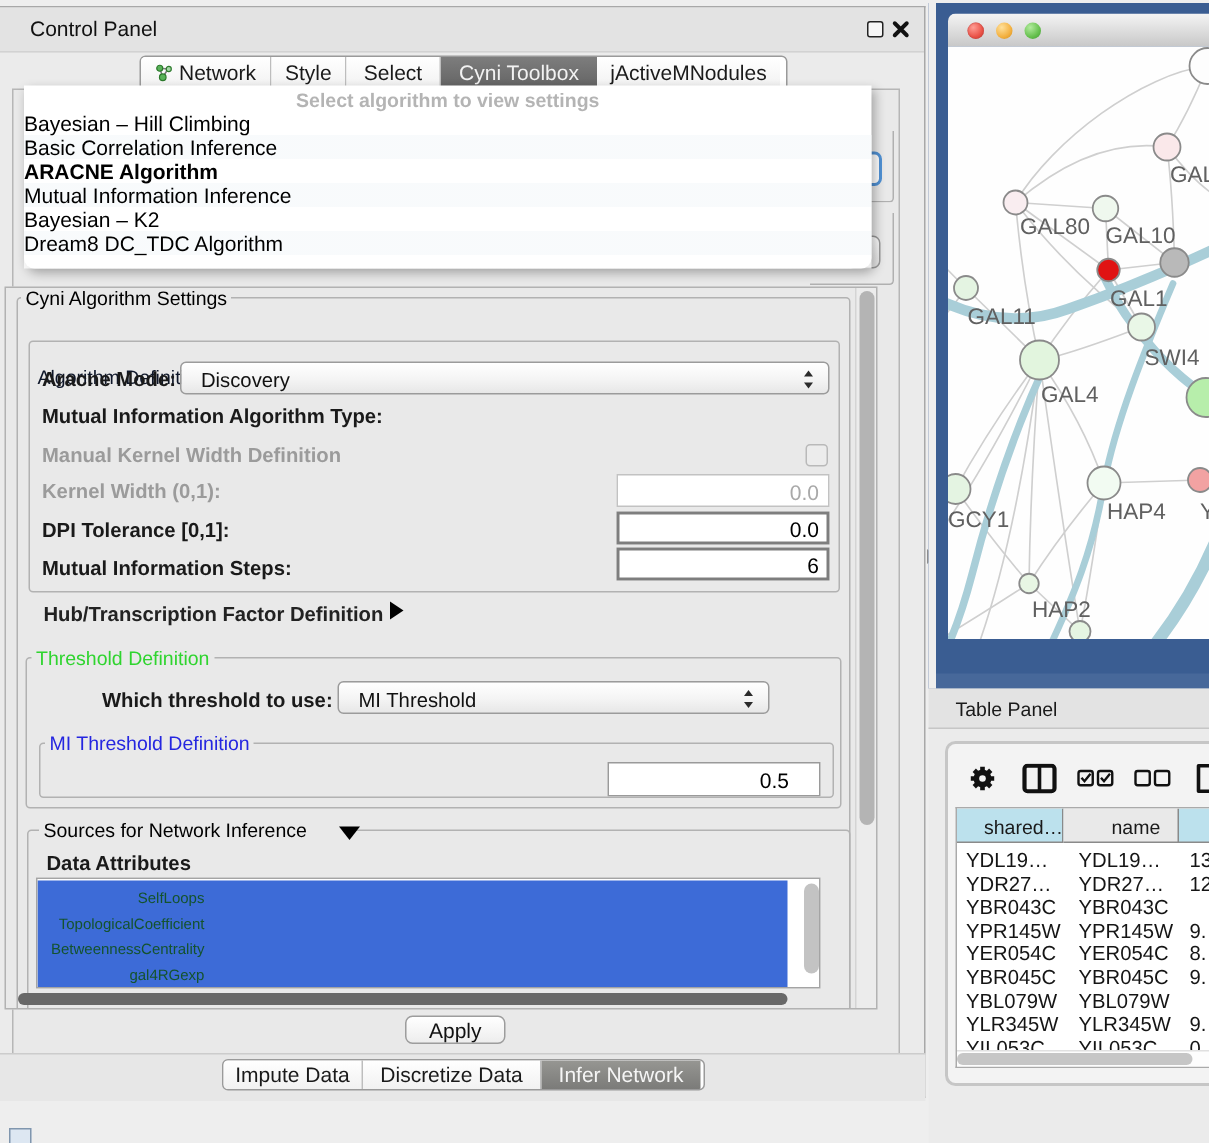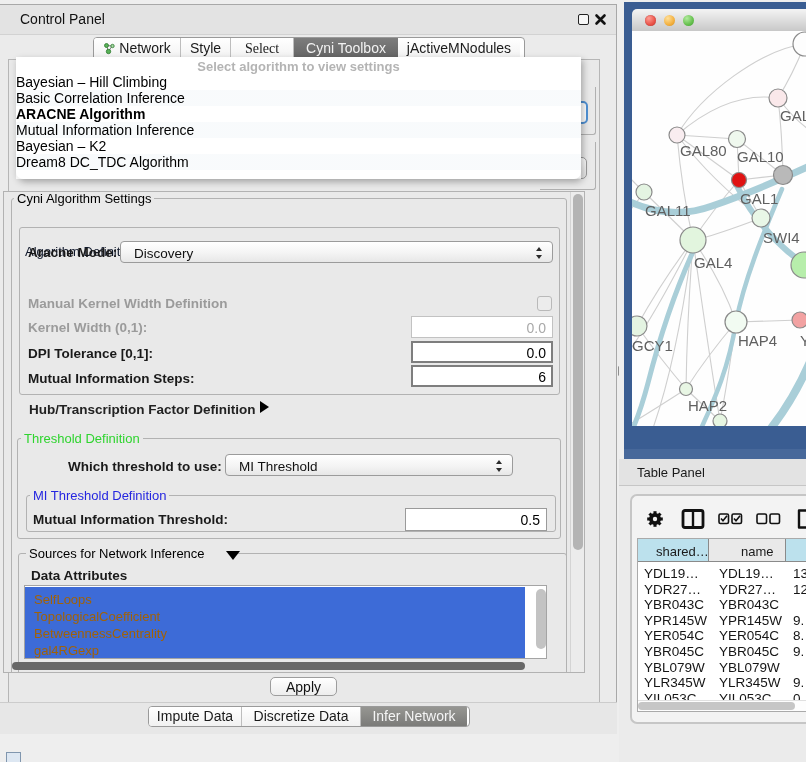--- a/index.html
+++ b/index.html
@@ -36,21 +36,21 @@
 
   <div class="abs" style="left:8px;top:54px;width:592px;height:645px;background:#e9e9e9;border:1px solid #b6b6b6;box-sizing:border-box;"></div>
 
   <div class="abs" style="left:93px;top:32px;width:430px;height:22px;border:1px solid #9a9a9a;border-radius:4px;overflow:hidden;font-size:14px;line-height:21px;color:#1a1a1a;background:#fff;">
     <div class="seg" style="width:87px;border-right:1px solid #bdbdbd;">
       <svg width="13" height="13" viewBox="0 0 13 13" style="vertical-align:-2px;margin-right:3px;">
         <path d="M3.5 3.5 L9 4 M9 4 L5.5 9.5 M3.5 3.5 L5.5 9.5" stroke="#7b7b7b" stroke-width="1"></path>
         <circle cx="3.5" cy="3.5" r="2" fill="#59b259" stroke="#2c7a2c" stroke-width="0.8"></circle>
         <circle cx="9.5" cy="4" r="1.7" fill="#a5d6a5" stroke="#2c7a2c" stroke-width="0.8"></circle>
         <circle cx="5.5" cy="9.5" r="2.2" fill="#59b259" stroke="#2c7a2c" stroke-width="0.8"></circle>
-      </svg>Network</div><div class="seg" style="width:50px;border-right:1px solid #bdbdbd;">Style</div><div class="seg" style="width:63px;border-right:1px solid #bdbdbd;font-family:Liberation Serif, serif;">Select</div><div class="seg" style="width:104px;background:linear-gradient(180deg,#7d7d7d,#626262);color:#f2f2f2;">Cyni Toolbox</div><div class="seg" style="width:122px;">jActiveMNodules</div>
+      </svg>Network</div><div class="seg" style="width:50px;border-right:1px solid #bdbdbd;">Style</div><div class="seg" style="width:63px;border-right:1px solid #bdbdbd;">Select</div><div class="seg" style="width:104px;background:linear-gradient(180deg,#7d7d7d,#626262);color:#f2f2f2;">Cyni Toolbox</div><div class="seg" style="width:122px;">jActiveMNodules</div>
   </div>
 
   <div class="abs" style="left:540px;top:82px;width:55px;height:47px;border-right:1px solid #b0b0b0;border-bottom:1px solid #b0b0b0;border-radius:0 0 3px 0;"></div>
   <div class="abs" style="left:540px;top:137px;width:55px;height:47px;border-right:1px solid #b0b0b0;border-bottom:1px solid #b0b0b0;border-radius:0 0 3px 0;"></div>
   <div class="abs" style="left:566px;top:96px;width:22px;height:23px;border:2px solid #5091d4;border-radius:5px;background:#fff;box-sizing:border-box;"></div>
   <div class="abs" style="left:564px;top:152px;width:23px;height:22px;border:1px solid #999;border-radius:5px;background:linear-gradient(180deg,#fff,#e4e4e4);box-sizing:border-box;"></div>
 
   <div class="abs" style="left:3px;top:186px;width:582px;height:482px;border:1px solid #b2b2b2;box-sizing:border-box;overflow:hidden;background:#e9e9e9;">
 
     <div class="grp" style="left:7px;top:6px;width:554px;height:700px;"></div>
@@ -58,20 +58,21 @@
 
     <div class="grp" style="left:15px;top:35px;width:539px;height:166px;"></div>
     <span class="gl" style="left:18px;top:29px;color:#0f172a;margin-top:24px;">Algorithm Definition</span>
 
     <div class="lbl b" style="left:24px;top:54px;">Aracne Mode:</div>
     <div class="combo" style="left:116px;top:49px;width:433px;">
         <span class="ct">Discovery</span>
         <span class="spin"></span>
       </div>
 
+    <div class="lbl b" style="left:24px;top:79px;">Mutual Information Algorithm Type:</div>
 
     <div class="lbl b" style="left:24px;top:105px;color:#9b9b9b;">Manual Kernel Width Definition</div>
     <div class="abs" style="left:533px;top:104px;width:13px;height:13px;border:1px solid #b9b9b9;border-radius:3px;background:#ececec;"></div>
 
     <div class="lbl b" style="left:24px;top:129px;color:#9b9b9b;">Kernel Width (0,1):</div>
     <div class="fld" style="left:407px;top:124px;width:142px;height:22px;border:1px solid #c2c2c2;color:#a9a9a9;padding:3px 6px 0 0;">0.0</div>
 
     <div class="lbl b" style="left:24px;top:155px;">DPI Tolerance [0,1]:</div>
     <div class="fld" style="left:407px;top:149px;width:142px;height:22px;border:2px solid #7e7e7e;color:#000;padding:2px 5px 0 0;">0.0</div>
 
@@ -86,32 +87,31 @@
 
     <div class="lbl b" style="left:64px;top:268px;">Which threshold to use:</div>
     <div class="combo" style="left:221px;top:262px;width:288px;">
         <span class="ct">MI Threshold</span>
         <span class="spin"></span>
       </div>
 
     <div class="grp" style="left:22px;top:303px;width:528px;height:35px;"></div>
     <span class="gl" style="left:26px;top:297px;color:#2526e0;">MI Threshold Definition</span>
 
-    <div class="lbl b" style="left:29px;top:321px;">Mutual Information Threshold:</div>
-    <div class="fld" style="left:401px;top:316px;width:142px;height:23px;border:1px solid #9a9a9a;color:#000;padding:3px 6px 0 0;">0.5</div>
+    <div class="fld" style="left:401px;top:316px;width:142px;height:23px;border:1px solid #9a9a9a;color:#000;padding:3px 20px 0 0;">0.5</div>
 
     <div class="grp" style="left:14px;top:361px;width:547px;height:330px;"></div>
     <span class="gl" style="left:22px;top:355px;padding-right:24px;">Sources for Network Inference</span>
     <div class="abs" style="left:222px;top:359px;width:0;height:0;border-left:7px solid transparent;border-right:7px solid transparent;border-top:9px solid #000;"></div>
 
     <div class="lbl b" style="left:27px;top:377px;">Data Attributes</div>
 
     <div class="abs" style="left:20px;top:393px;width:523px;height:74px;background:#fff;border:1px solid #a4a4a4;box-sizing:border-box;overflow:hidden;">
       <div class="abs" style="left:0;top:1px;width:500px;height:72px;background:#3d6bd7;"></div>
-      <div class="abs" style="left:9px;top:5px;color:#a16207;font-size:13px;line-height:17px;white-space:nowrap;">SelfLoops<br>TopologicalCoefficient<br>BetweennessCentrality<br>gal4RGexp</div>
+      <div class="abs" style="left:9px;top:5px;color:#14532d;font-size:10px;line-height:17px;white-space:nowrap;text-align:right;">SelfLoops<br>TopologicalCoefficient<br>BetweennessCentrality<br>gal4RGexp</div>
       <div class="abs" style="left:511px;top:3px;width:10px;height:60px;background:#c3c3c3;border-radius:5px;"></div>
     </div>
 
     <div class="abs" style="left:8px;top:470px;width:513px;height:8px;background:#686868;border-radius:4px;"></div>
 
     <div class="abs" style="left:566px;top:0;width:16px;height:482px;background:#ececec;border-left:1px solid #d4d4d4;"></div>
     <div class="abs" style="left:569px;top:2px;width:10px;height:356px;background:#b4b4b4;border-radius:5px;"></div>
   </div>
 
   <div class="abs" style="left:270px;top:672px;width:67px;height:19px;border:1px solid #9d9d9d;border-radius:5px;background:linear-gradient(180deg,#ffffff,#ededed);text-align:center;font-size:14px;line-height:18px;color:#111;box-sizing:border-box;">Apply</div>

